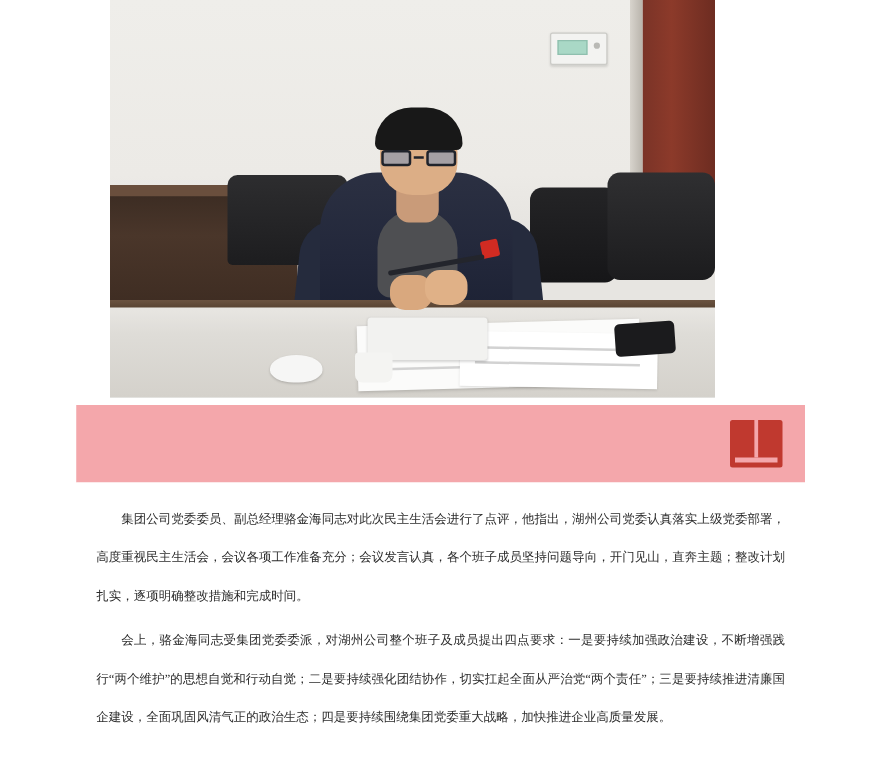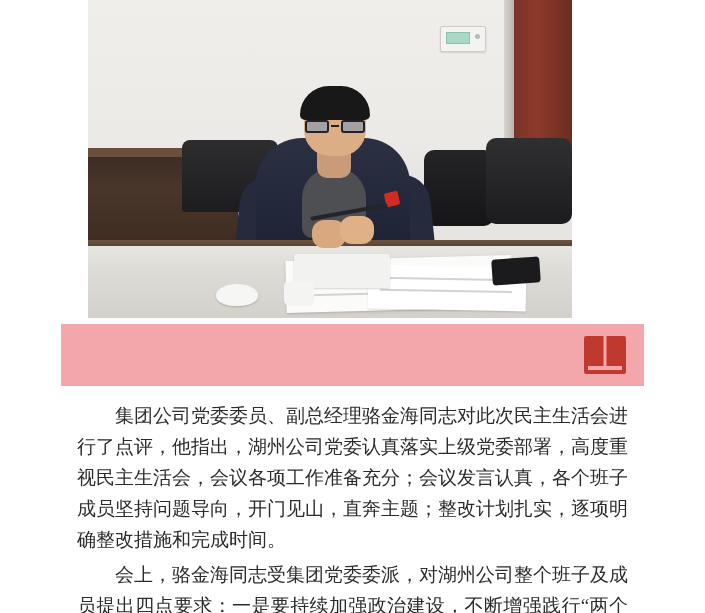--- a/index.html
+++ b/index.html
@@ -405,21 +405,21 @@
     position: absolute;
     left: 61px;
     top: 386px;
     width: 583px;
     padding: 14px 16px 10px 16px;
     background: #ffffff;
   }
   .para {
     margin: 0 0 4px 0;
     text-indent: 2em;
-    font-size: 19px;
+    font-size: 10px;
     line-height: 31px;
     color: #2b2b2b;
     text-align: justify;
     font-family: "Liberation Serif", serif;
   }
   .para:last-child { margin-bottom: 0; }
 
   
   .gutter-l, .gutter-r {
     position: absolute;

